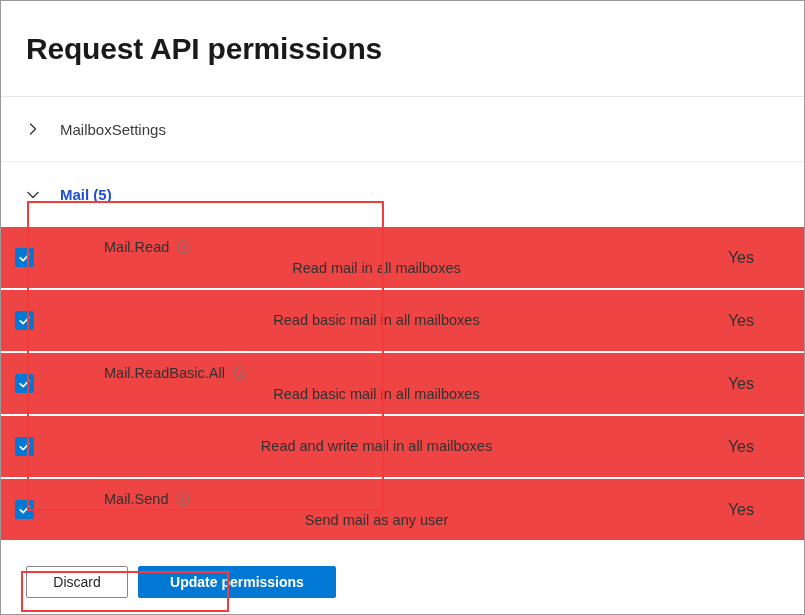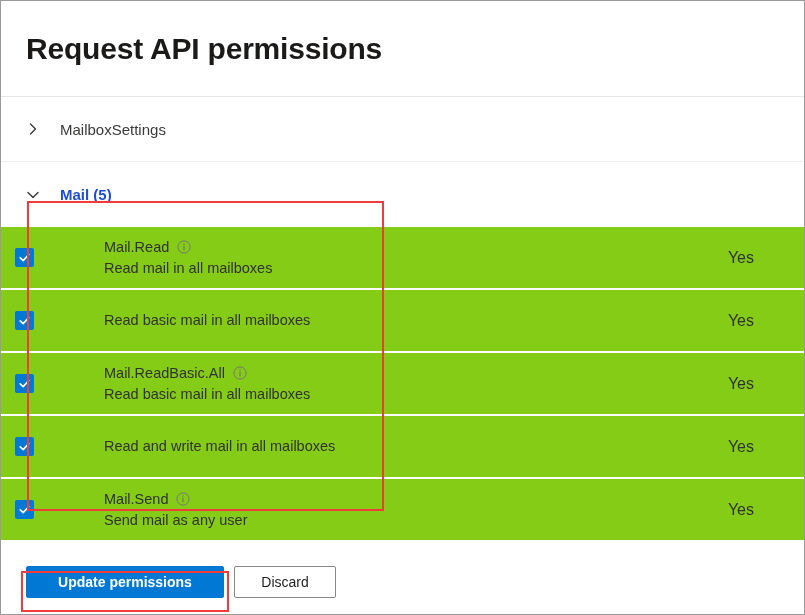--- a/index.html
+++ b/index.html
@@ -73,22 +73,23 @@
   
   .perm-table {
     position: relative;
     width: 100%;
   }
   .perm-row {
     position: relative;
     display: flex;
     align-items: stretch;
     height: 61px;
-    background: #84cc16;
+    background: #ef4444;
     border-bottom: 2px solid #ffffff;
+    text-align: center;
   }
   .perm-row:last-child { border-bottom: 0; }
 
   .cell-check {
     width: 33px;
     min-width: 33px;
     display: flex;
     align-items: center;
     justify-content: flex-end;
     padding-left: 8px;
@@ -338,20 +339,20 @@
           </span>
         </div>
         <div class="perm-desc">Send mail as any user</div>
       </div>
       <div class="cell-admin">Yes</div>
     </div>
 
   </div>
 
   <div class="footer">
+    <button class="btn btn-secondary">Discard</button>
     <button class="btn btn-primary">Update permissions</button>
-    <button class="btn btn-secondary">Discard</button>
   </div>
 
   <div class="annot-box" id="annot-perms"></div>
   <div class="annot-box" id="annot-update"></div>
 
 </div>
 
 </body></html>

